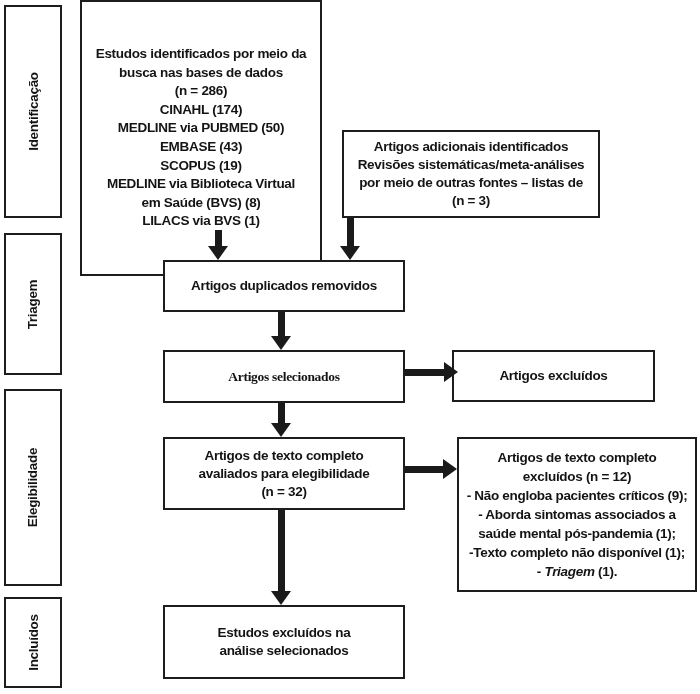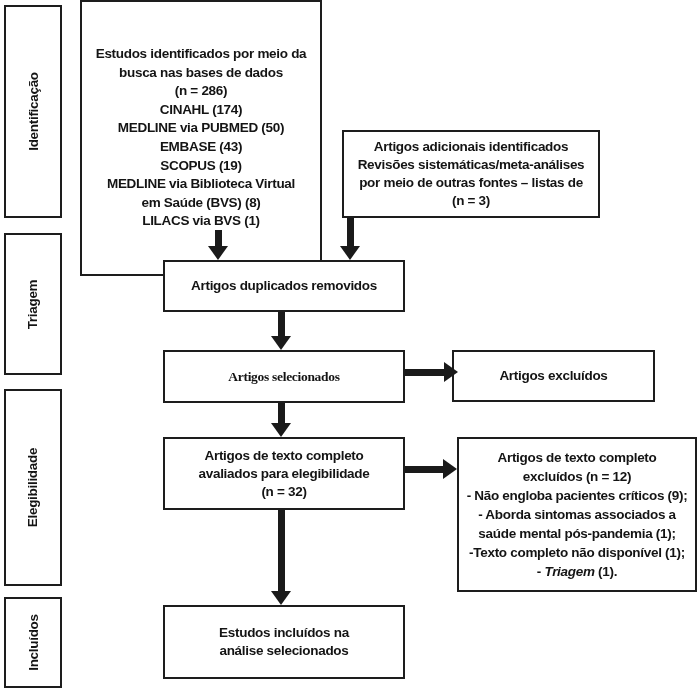--- a/index.html
+++ b/index.html
@@ -121,21 +121,21 @@
     <div class="line">Artigos de texto completo</div>
     <div class="line">excluídos (n = 12)</div>
     <div class="line">- Não engloba pacientes críticos (9);</div>
     <div class="line">- Aborda sintomas associados a</div>
     <div class="line">saúde mental pós-pandemia (1);</div>
     <div class="line">-Texto completo não disponível (1);</div>
     <div class="line"><span>- </span><span class="italic">Triagem</span><span> (1).</span></div>
   </div>
 
   <div class="box" style="left:163px; top:605px; width:242px; height:74px;">
-    <div class="line">Estudos incluídos na</div>
+    <div class="line">Estudos excluídos na</div>
     <div class="line">análise selecionados</div>
   </div>
 
   <div>
     <div class="shaft-v" style="left:215px; top:230px; height:16px;"></div>
     <div class="head-v" style="left:208px; top:246px;"></div>
   </div>
 
   <div>
     <div class="shaft-v" style="left:347px; top:218px; height:28px;"></div>

